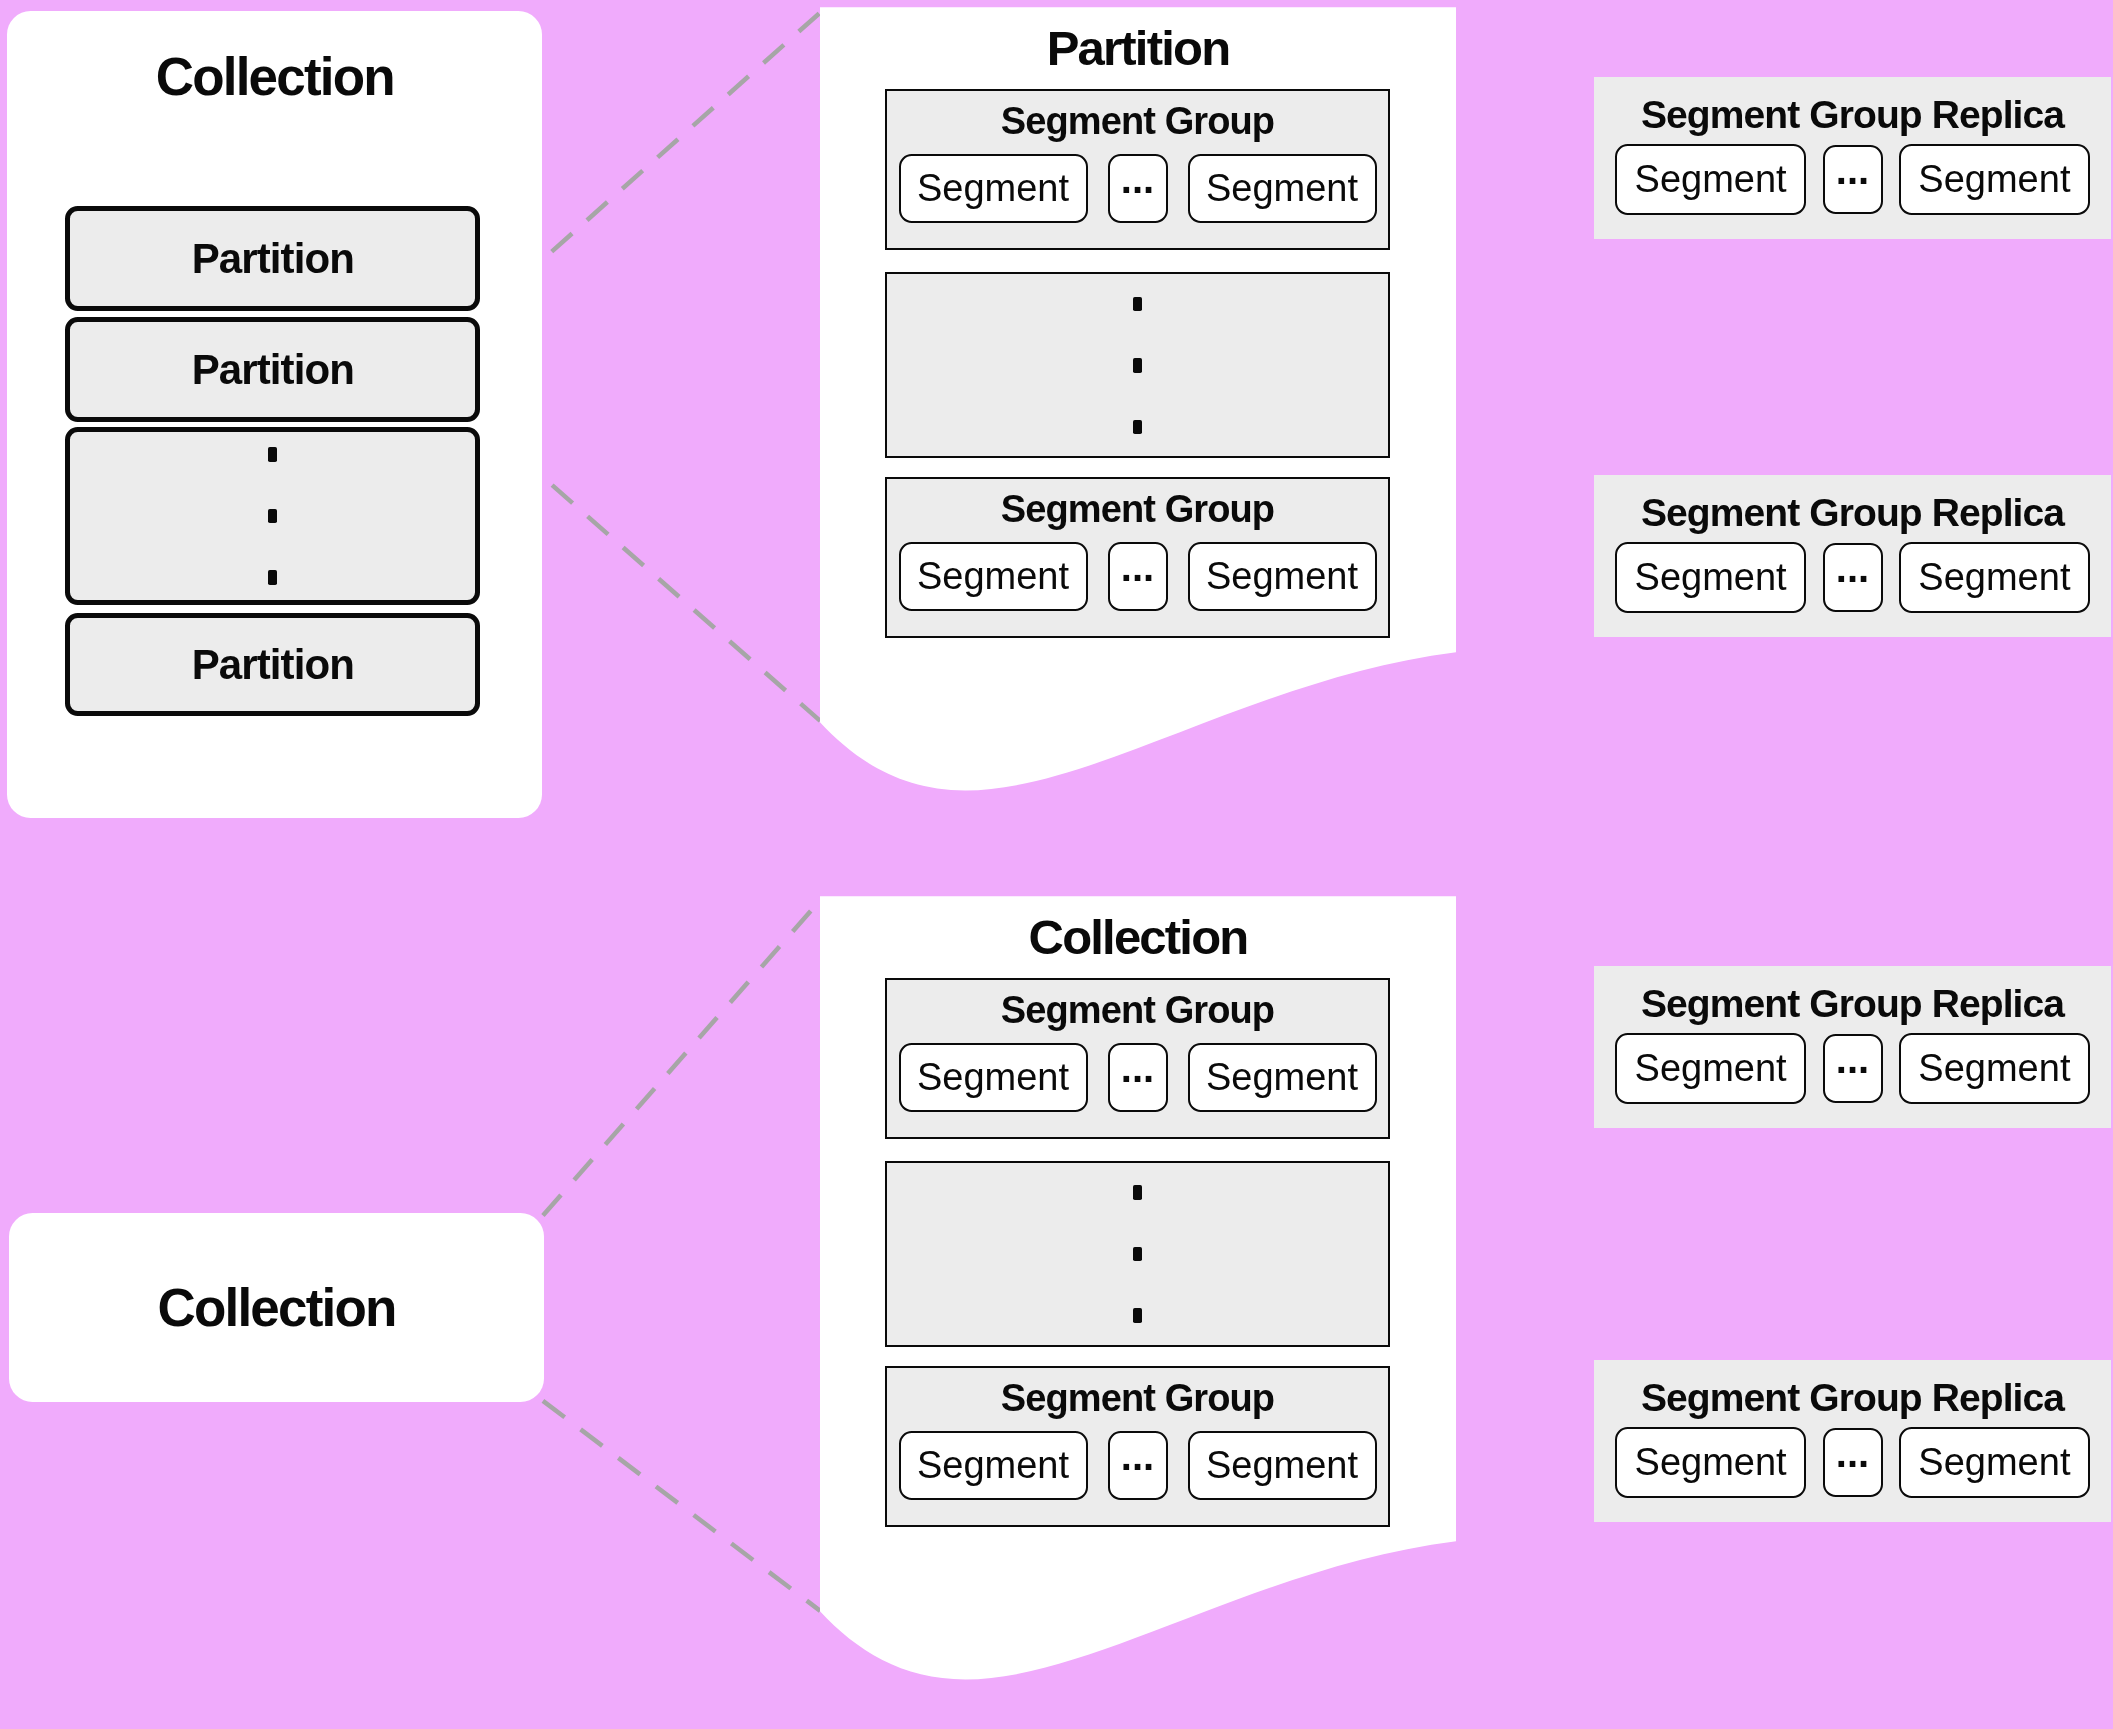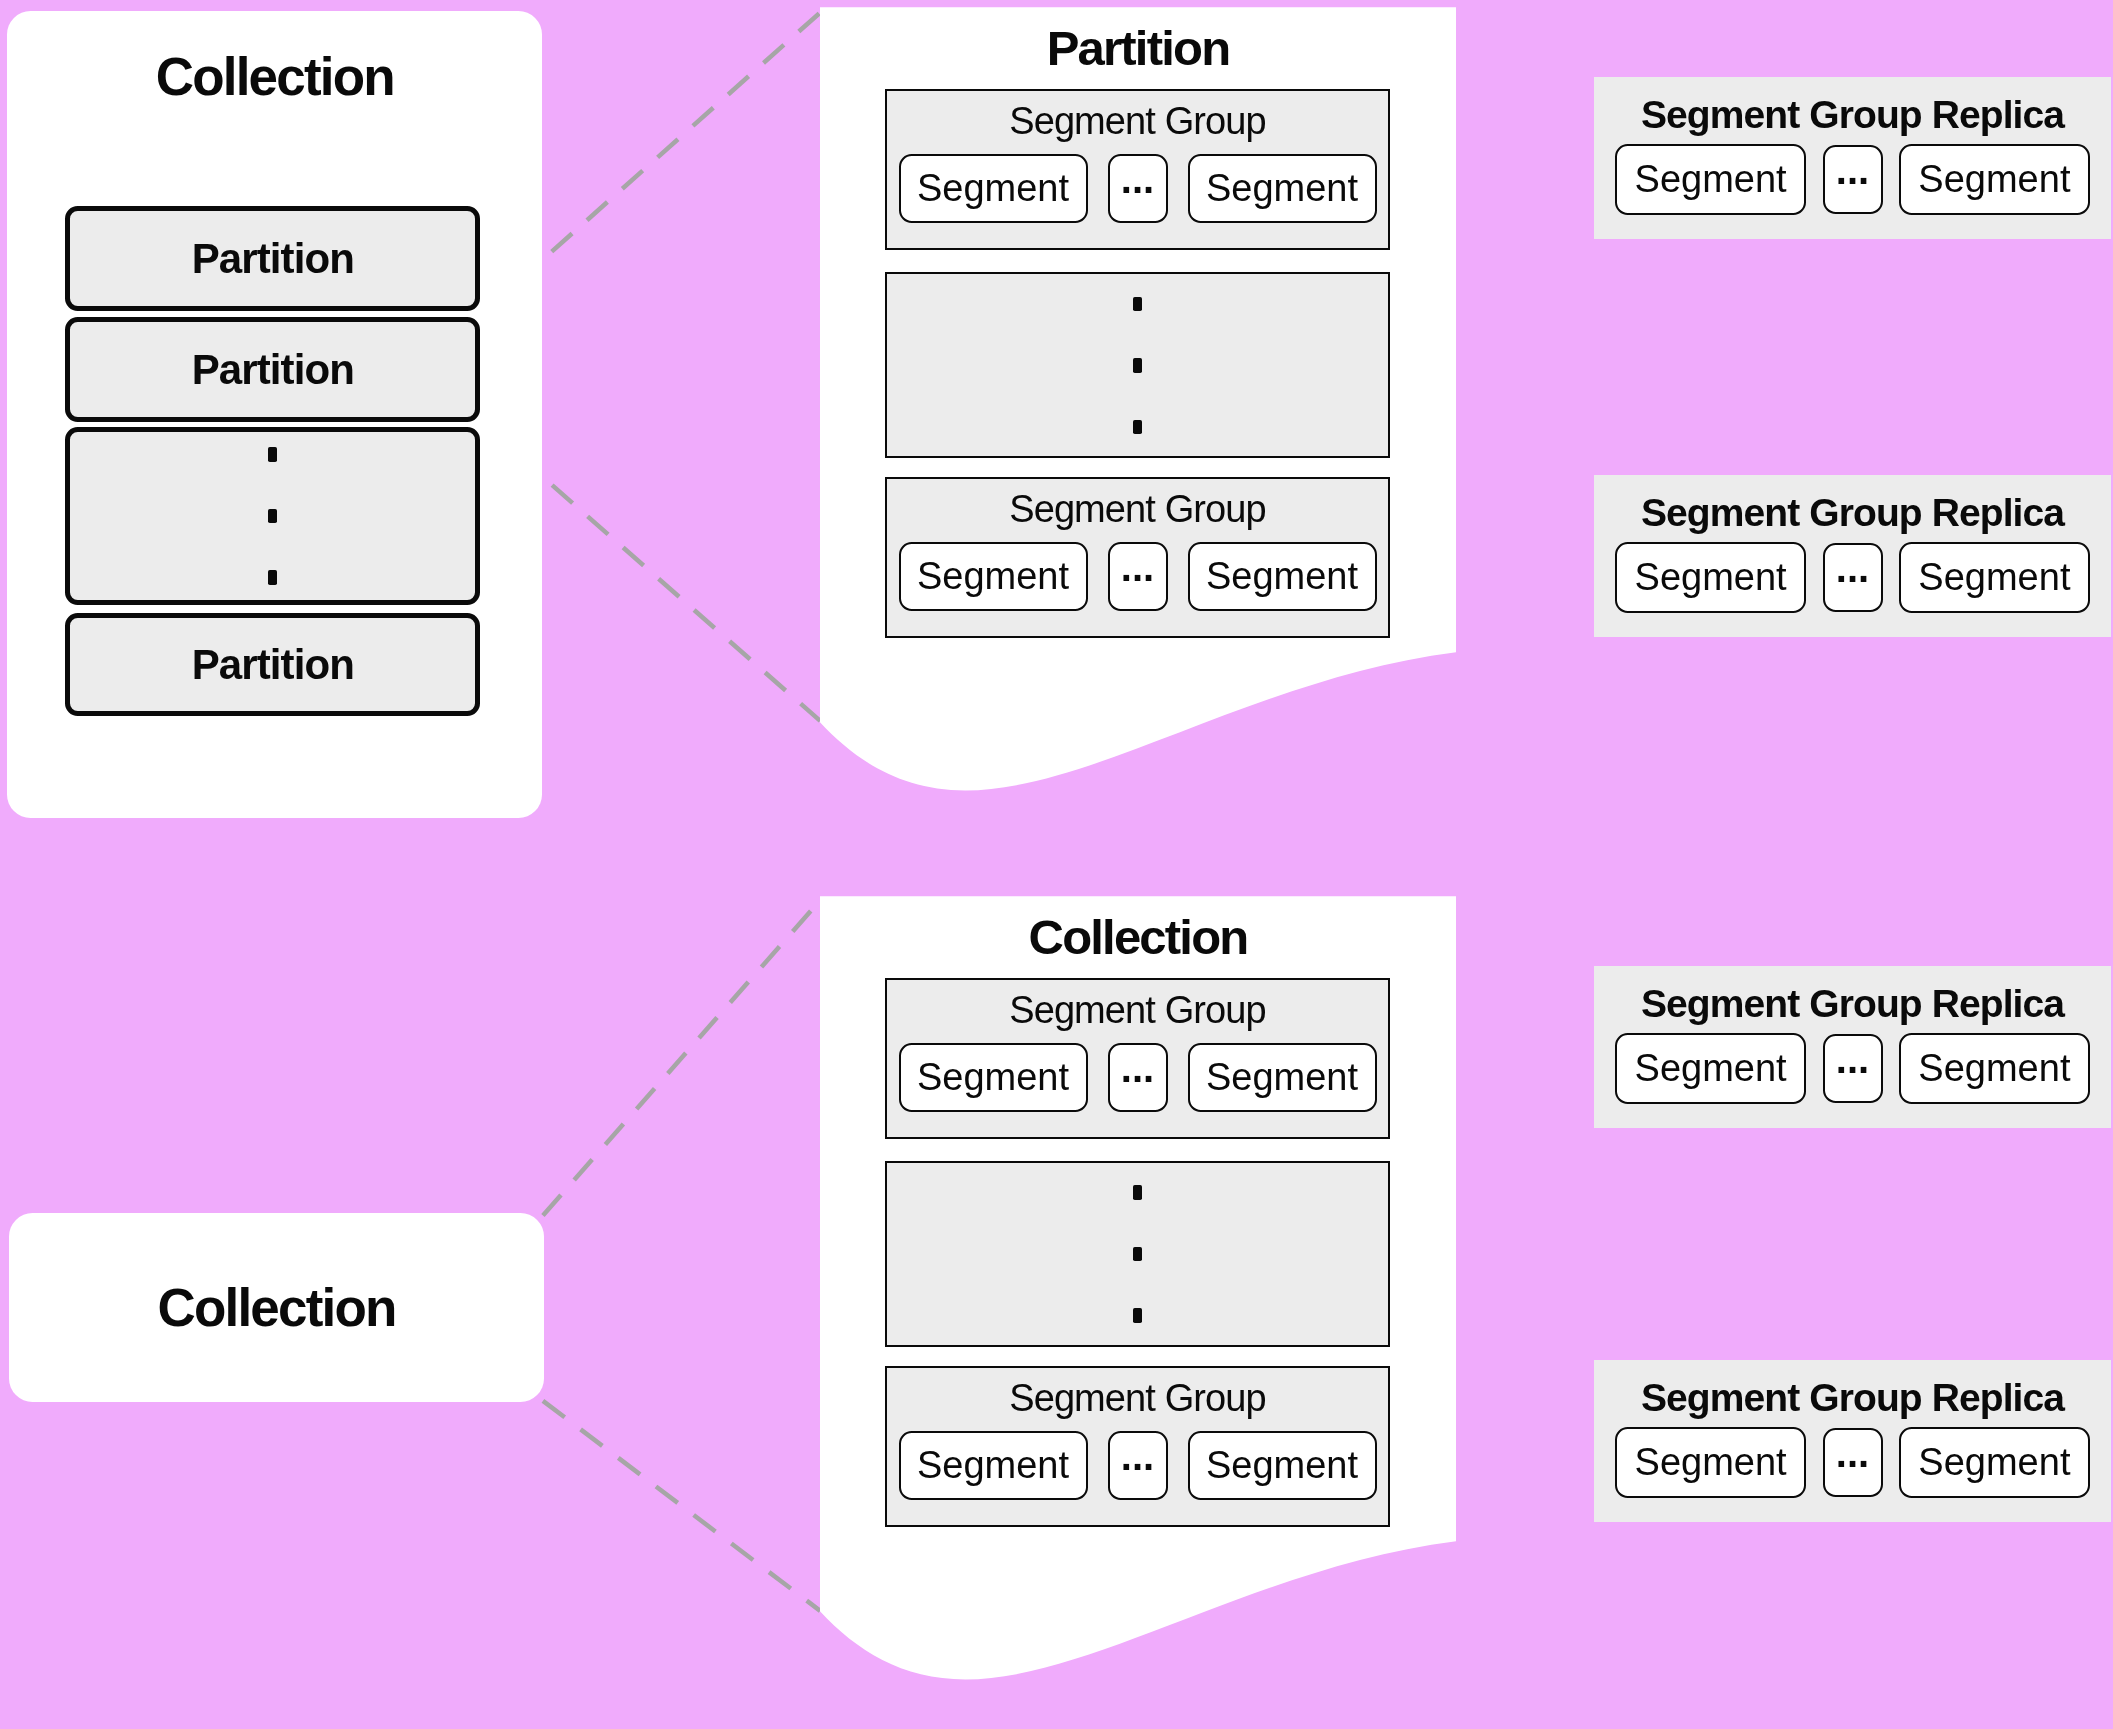--- a/index.html
+++ b/index.html
@@ -29,21 +29,21 @@
   
   .doc { position: absolute; width: 636px; height: 800px; }
   .doc-top { left: 820px; top: 7.3px; }
   .doc-bottom { left: 820px; top: 896px; }
   .doc-shape { position: absolute; left: 0; top: 0; width: 636px; height: 800px; }
   .doc-title { position: relative; text-align: center; margin-top: 12.7px; font-size: 49px; font-weight: bold; letter-spacing: -1.8px; }
   .sg { position: absolute; left: 65px; width: 505px; height: 161px; background: #ececec; border: 2.7px solid #0a0a0a; }
   .sg-a { top: 82px; }
   .sg-dots { top: 265px; height: 186px; }
   .sg-b { top: 470px; }
-  .sg-title { text-align: center; margin-top: 9px; font-size: 38px; font-weight: normal; letter-spacing: -0.9px; }
+  .sg-title { text-align: center; margin-top: 9px; font-size: 38px; font-weight: bold; letter-spacing: -0.9px; }
   .seg-row { display: flex; justify-content: center; align-items: center; gap: 20px; margin-top: 11px; }
   .seg { width: 189px; height: 69px; background: #fff; border: 2.7px solid #0a0a0a; border-radius: 12.7px;
          display: flex; align-items: center; justify-content: center; font-size: 38px; text-align: right; }
   .mini { width: 60px; height: 69px; background: #fff; border: 2.7px solid #0a0a0a; border-radius: 12.7px;
           display: flex; align-items: center; justify-content: center; font-size: 40px; font-weight: bold; }
   .mini span { transform: translateY(-9px); }
 
   
   .vdots { display: flex; flex-direction: column; align-items: center; justify-content: center; gap: 47px; width: 100%; height: 100%; }
   .vdot { width: 9px; height: 14.5px; background: #0a0a0a; border-radius: 1.8px; }

